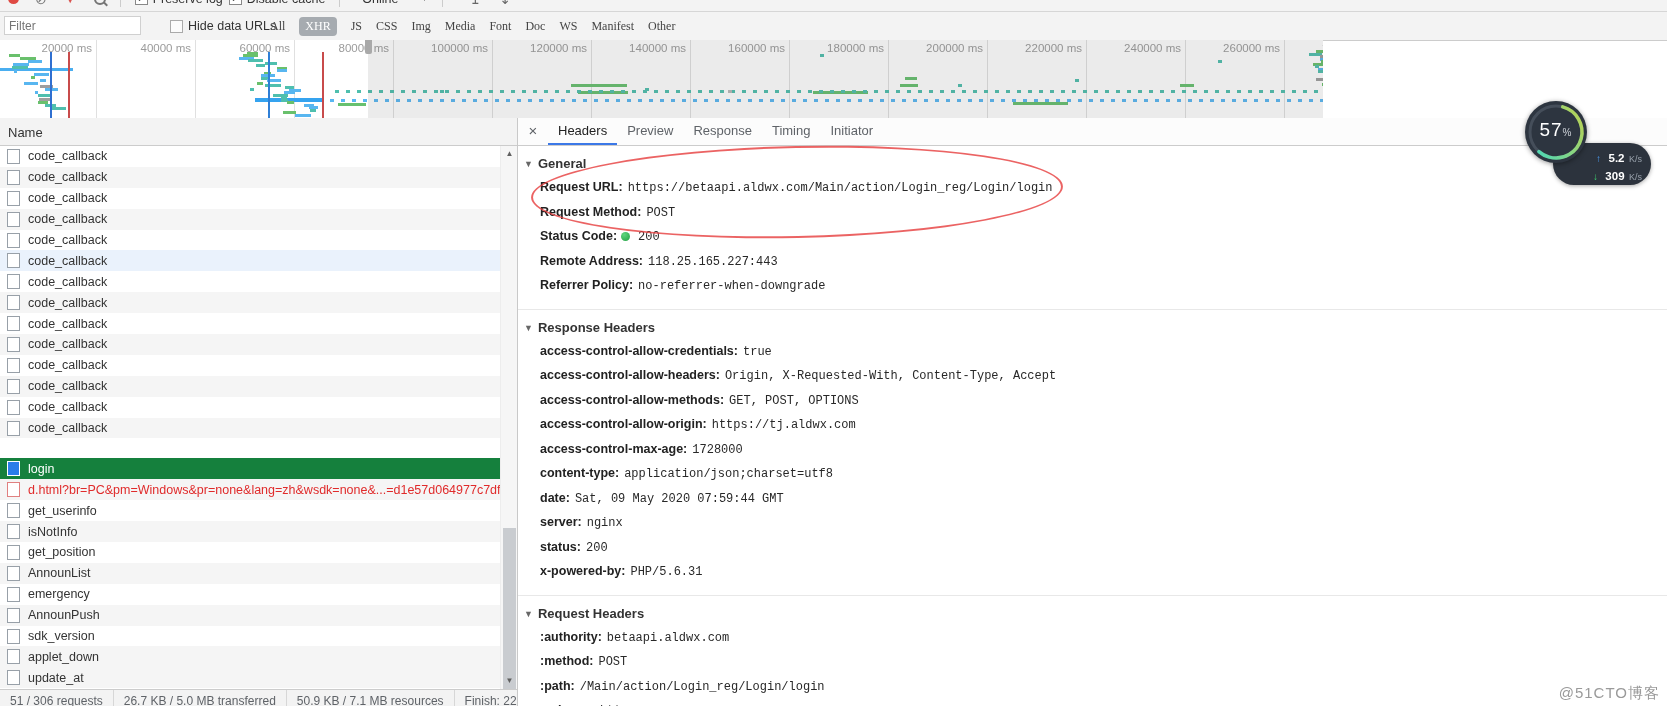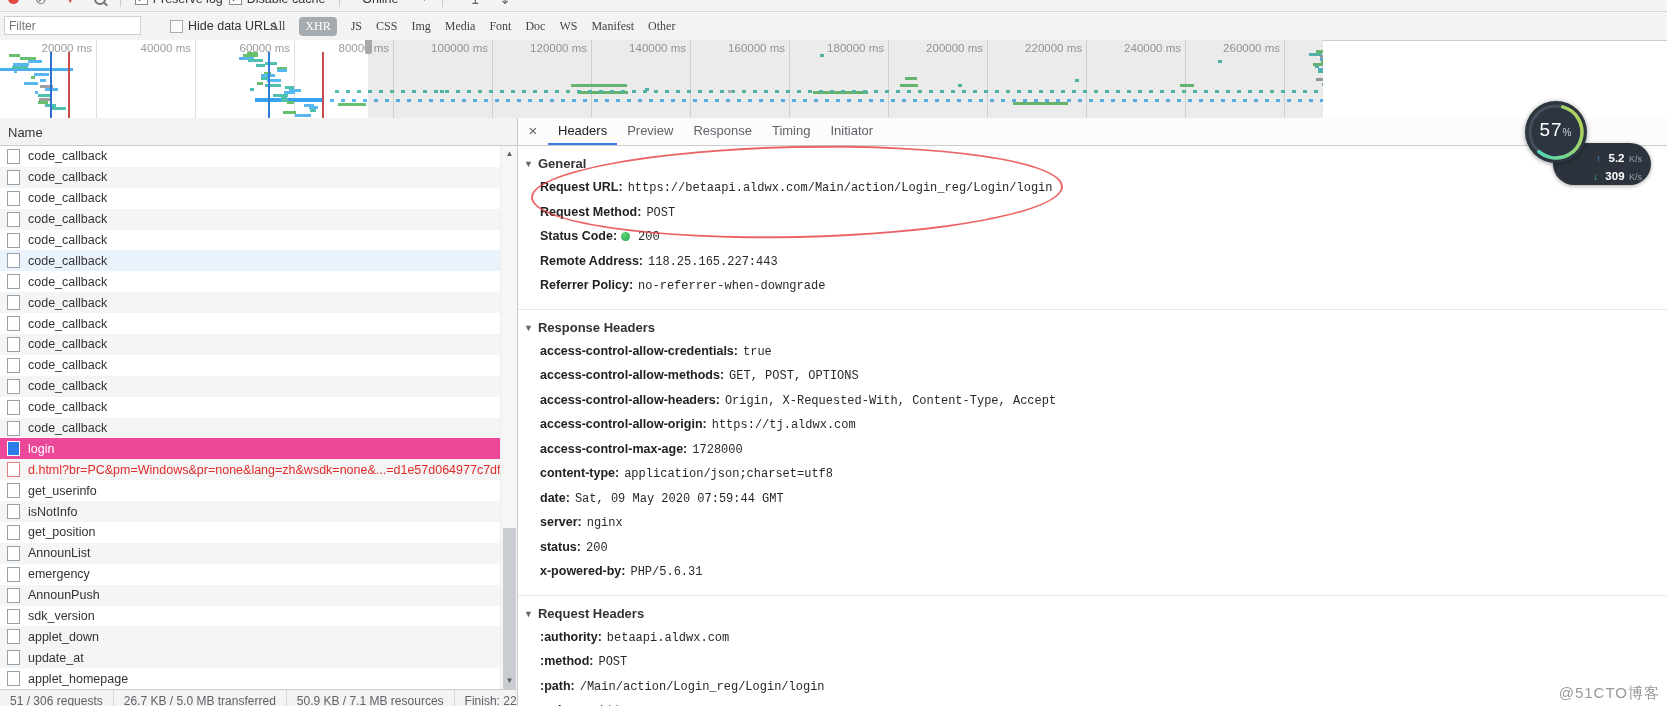--- a/index.html
+++ b/index.html
@@ -49,21 +49,21 @@
   .main{position:absolute;left:0;top:118px;width:1667px;height:588px;}
   .left-panel{position:absolute;left:0;top:0;width:517px;height:588px;background:#fff;}
   .name-header{position:absolute;left:0;top:0;width:517px;height:28px;background:#f3f3f3;
     border-bottom:1px solid #ccc;box-sizing:border-box;font-size:13px;color:#333;padding:7px 0 0 8px;}
   .rows{position:absolute;left:0;top:28px;width:500px;height:543px;overflow:hidden;}
   .row{height:20.9px;display:flex;align-items:center;white-space:nowrap;overflow:hidden;background:#fff;}
   .row.alt{background:#f5f5f5;}
   .row.hover{background:#eaf2fc;}
   .row .ficon{flex:0 0 11px;width:11px;height:13px;border:1px solid #98a0a8;background:#fff;margin:0 8px 0 7px;}
   .row .rname{font-size:12.5px;color:#333;}
-  .row.selected{background:#ec4899;}
+  .row.selected{background:#15803d;margin-top:20px;}
   .row.selected .rname{color:#fff;}
   .row.selected .ficon{border-color:#fff;background:#2b7de9;}
   .row.error .rname{color:#e02b2b;}
   .row.error .ficon{border-color:#e08080;}
 
   
   .vscroll{position:absolute;left:500px;top:28px;width:17px;height:543px;background:#f6f6f6;border-left:1px solid #ededed;}
   .vscroll .arr{position:absolute;left:0;width:17px;height:16px;color:#606060;font-size:8px;text-align:center;line-height:16px;}
   .vscroll .arr.up{top:0;}
   .vscroll .arr.down{bottom:0;}
@@ -657,22 +657,22 @@
             <div class="sec-h"><span class="tri">▼</span><span>General</span></div>
             <div class="kv"><span class="k">Request URL:</span><span class="v">https://betaapi.aldwx.com/Main/action/Login_reg/Login/login</span></div>
             <div class="kv"><span class="k">Request Method:</span><span class="v">POST</span></div>
             <div class="kv"><span class="k">Status Code:</span><span class="statdot"></span><span class="v">200</span></div>
             <div class="kv"><span class="k">Remote Address:</span><span class="v">118.25.165.227:443</span></div>
             <div class="kv"><span class="k">Referrer Policy:</span><span class="v">no-referrer-when-downgrade</span></div>
           </div>
           <div class="section">
             <div class="sec-h"><span class="tri">▼</span><span>Response Headers</span></div>
             <div class="kv"><span class="k">access-control-allow-credentials:</span><span class="v">true</span></div>
+            <div class="kv"><span class="k">access-control-allow-headers:</span><span class="v">Origin, X-Requested-With, Content-Type, Accept</span></div>
             <div class="kv"><span class="k">access-control-allow-methods:</span><span class="v">GET, POST, OPTIONS</span></div>
-            <div class="kv"><span class="k">access-control-allow-headers:</span><span class="v">Origin, X-Requested-With, Content-Type, Accept</span></div>
             <div class="kv"><span class="k">access-control-allow-origin:</span><span class="v">https://tj.aldwx.com</span></div>
             <div class="kv"><span class="k">access-control-max-age:</span><span class="v">1728000</span></div>
             <div class="kv"><span class="k">content-type:</span><span class="v">application/json;charset=utf8</span></div>
             <div class="kv"><span class="k">date:</span><span class="v">Sat, 09 May 2020 07:59:44 GMT</span></div>
             <div class="kv"><span class="k">server:</span><span class="v">nginx</span></div>
             <div class="kv"><span class="k">status:</span><span class="v">200</span></div>
             <div class="kv"><span class="k">x-powered-by:</span><span class="v">PHP/5.6.31</span></div>
           </div>
           <div class="section">
             <div class="sec-h"><span class="tri">▼</span><span>Request Headers</span></div>

